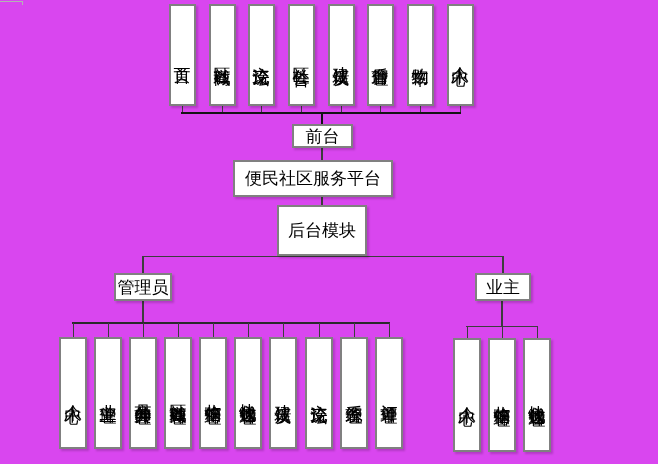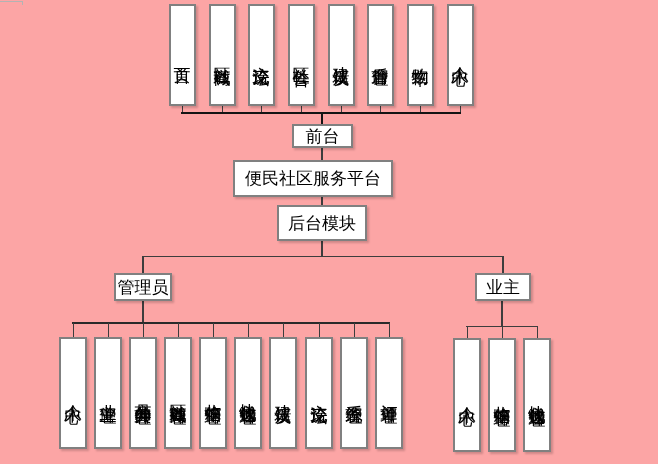--- a/index.html
+++ b/index.html
@@ -1,17 +1,17 @@
 <!DOCTYPE html>
 <html><head>
 <meta charset="utf-8">
 <style>
   html,body{margin:0;padding:0;background:#ffffff;}
   .stage{
-    position:relative;width:658px;height:464px;background:#fca5a5;overflow:hidden;
+    position:relative;width:658px;height:464px;background:#d946ef;overflow:hidden;
     font-family:"Liberation Serif","DejaVu Serif",serif;color:#000;
   }
   .stage svg{position:absolute;left:0;top:0;}
   .box{
     position:absolute;box-sizing:border-box;background:#ffffff;
     border:2px solid #808080;box-shadow:2px 2px 2px rgba(0,0,0,0.18);
     display:flex;align-items:center;justify-content:center;z-index:2;
   }
   .vtext{
     writing-mode:vertical-rl;text-orientation:upright;
@@ -62,21 +62,21 @@
     </svg>
 
   <div class="box" style="left:292px;top:124px;width:61px;height:24px;">
     <span class="htext">前台</span>
   </div>
 
   <div class="box" style="left:233px;top:160px;width:160px;height:37px;">
     <span class="htext">便民社区服务平台</span>
   </div>
 
-  <div class="box" style="left:277px;top:205px;width:90px;height:36px;">
+  <div class="box" style="left:277px;top:205px;width:90px;height:51px;">
     <span class="htext">后台模块</span>
   </div>
 
   <div class="box" style="left:475px;top:273px;width:56px;height:28px;">
     <span class="htext">业主</span>
   </div>
 
   <div class="box" style="left:114px;top:273px;width:58px;height:28px;">
     <span class="htext">管理员</span>
   </div>

